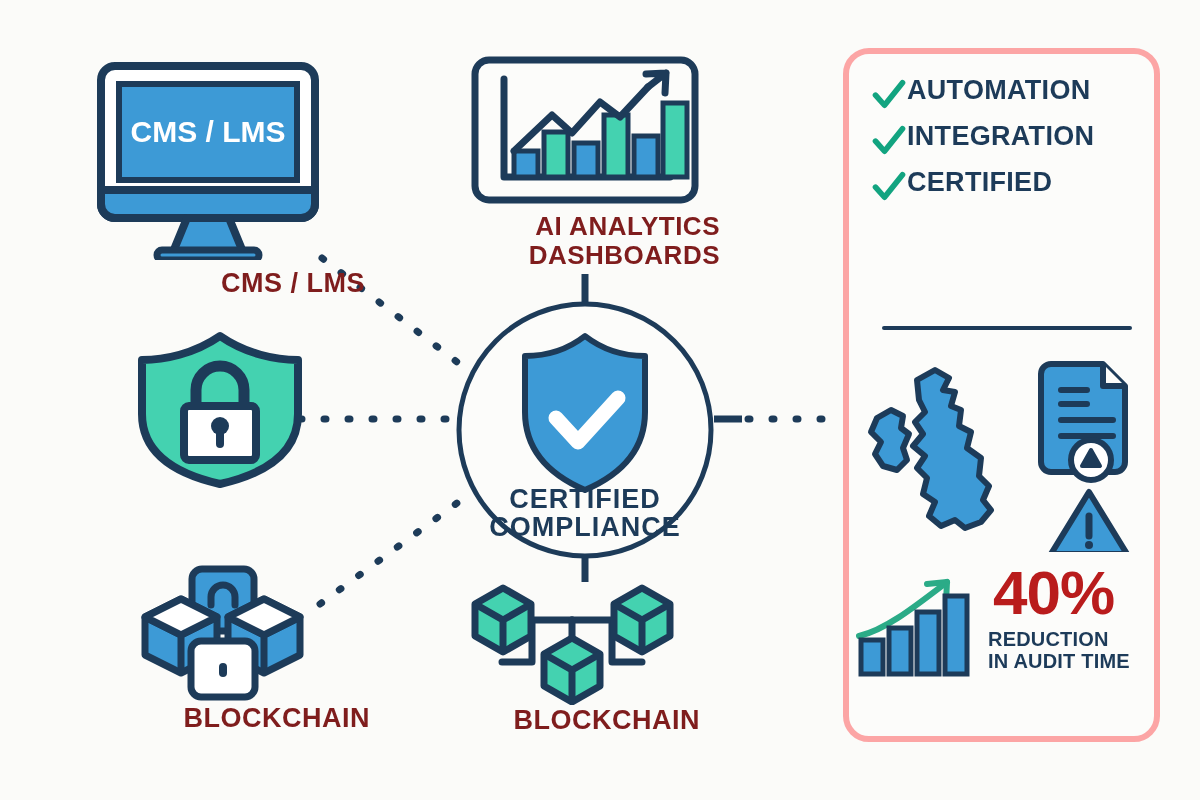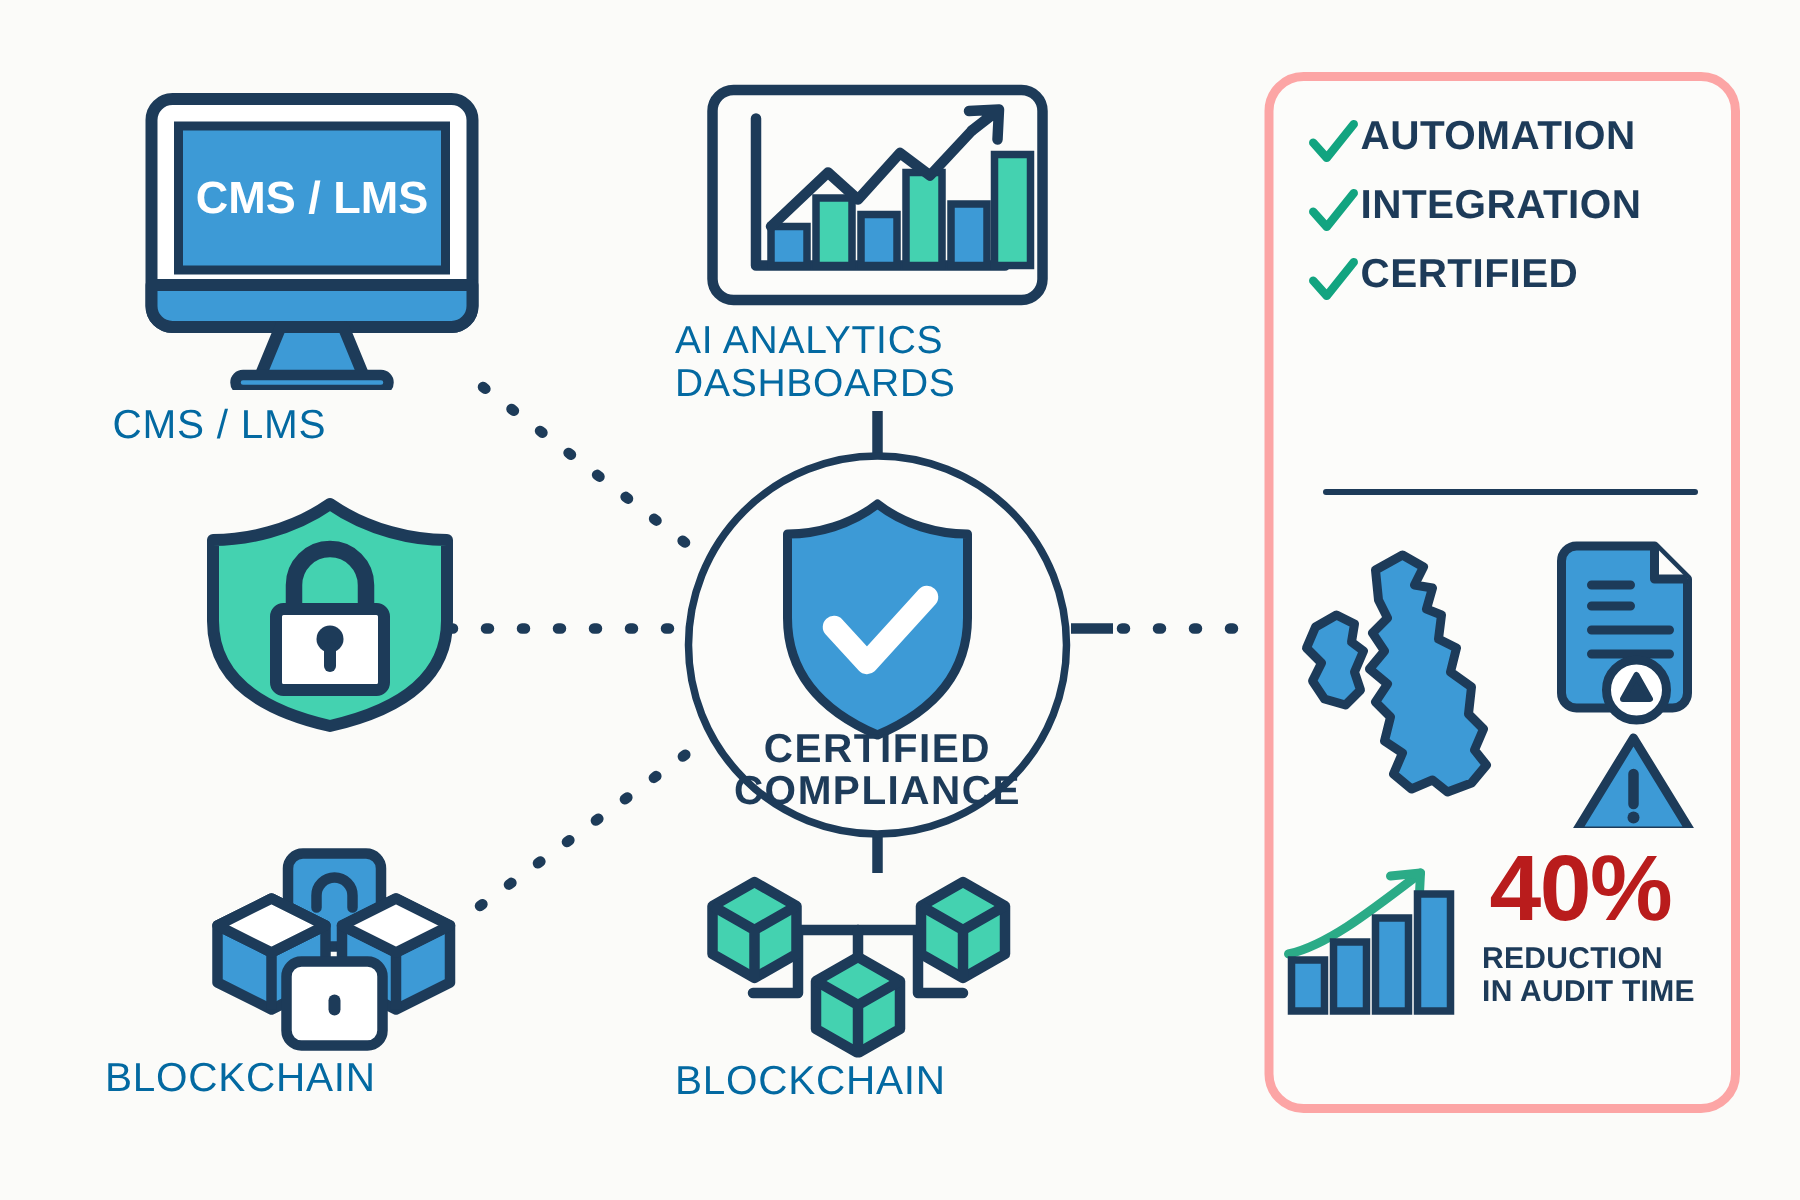--- a/index.html
+++ b/index.html
@@ -14,23 +14,23 @@
     height: 800px;
     background: #fbfbf9;
     overflow: hidden;
     font-family: "Liberation Sans", sans-serif;
   }
   .abs { position: absolute; }
 
   
   .node-label {
     position: absolute;
-    text-align: left;
-    color: #0369a1;
-    font-weight: normal;
+    text-align: right;
+    color: #7f1d1d;
+    font-weight: bold;
     letter-spacing: 0.5px;
     line-height: 1.12;
     white-space: pre-line;
   }
 
   
   #node-cms      { left: 95px;  top: 60px;  width: 250px; height: 200px; }
   #label-cms     { left: 75px;  top: 268px; width: 290px; font-size: 27px; }
 
   #node-cyber    { left: 130px; top: 330px; width: 180px; height: 160px; }

